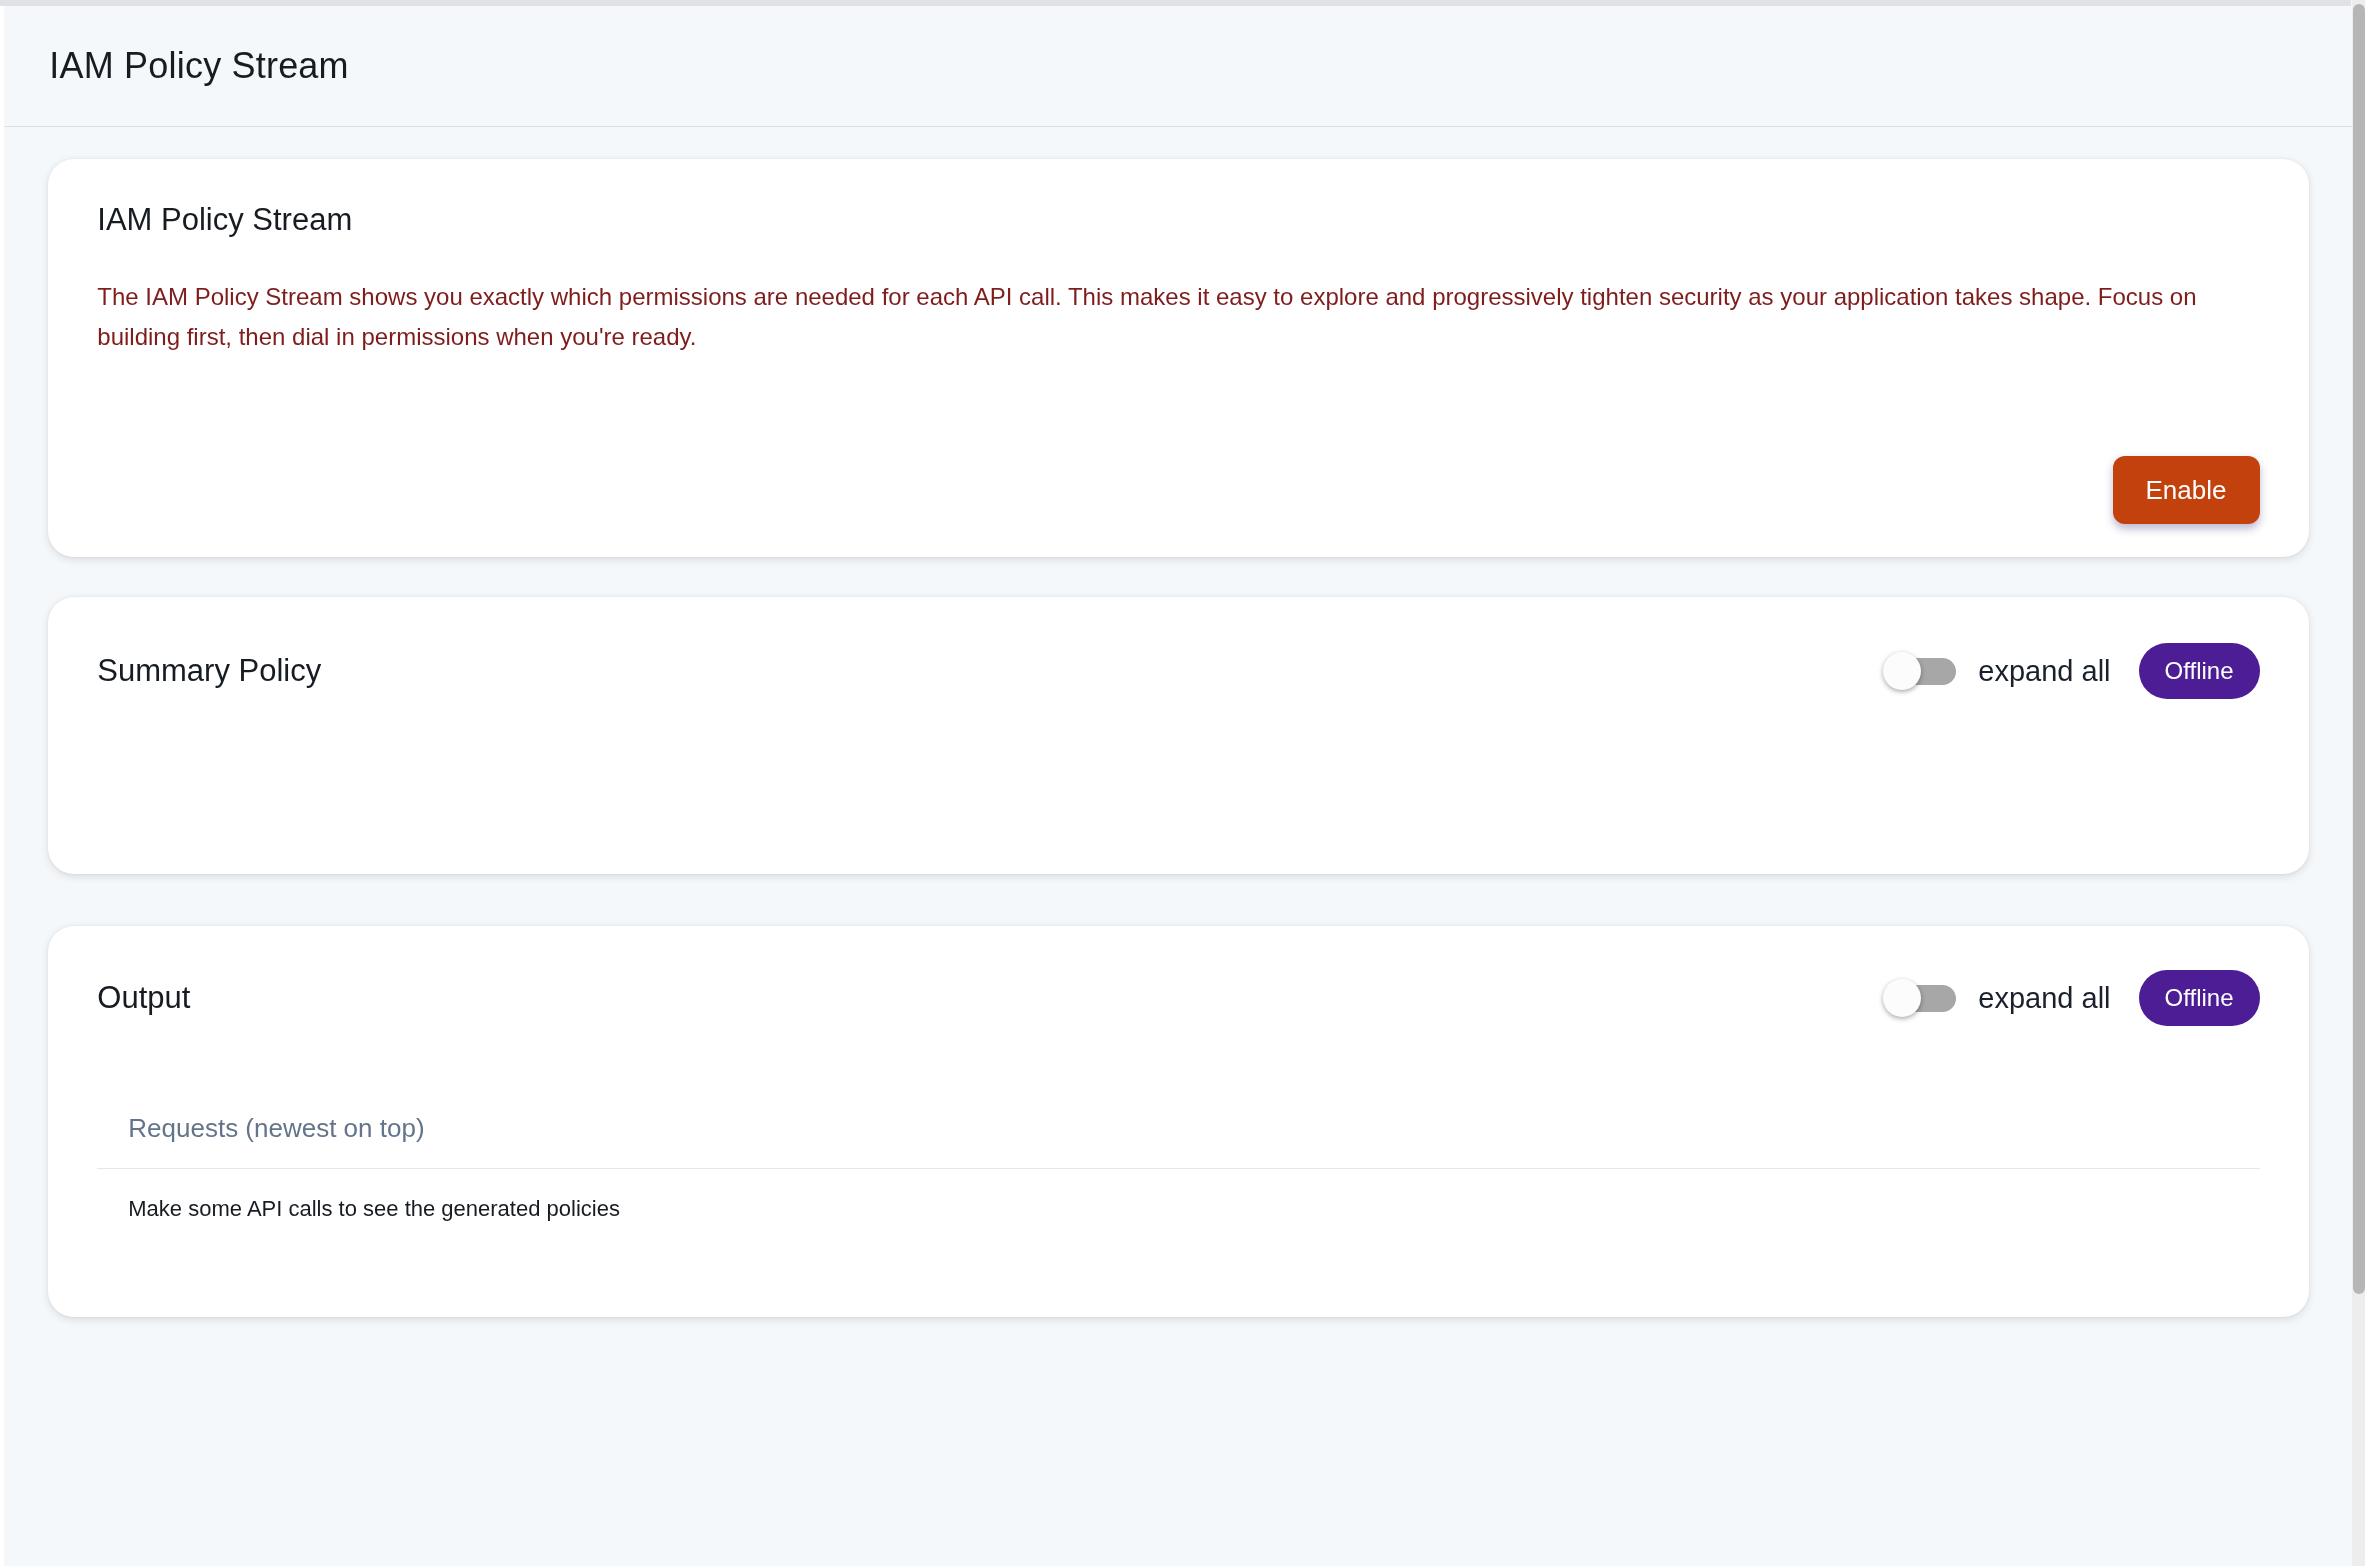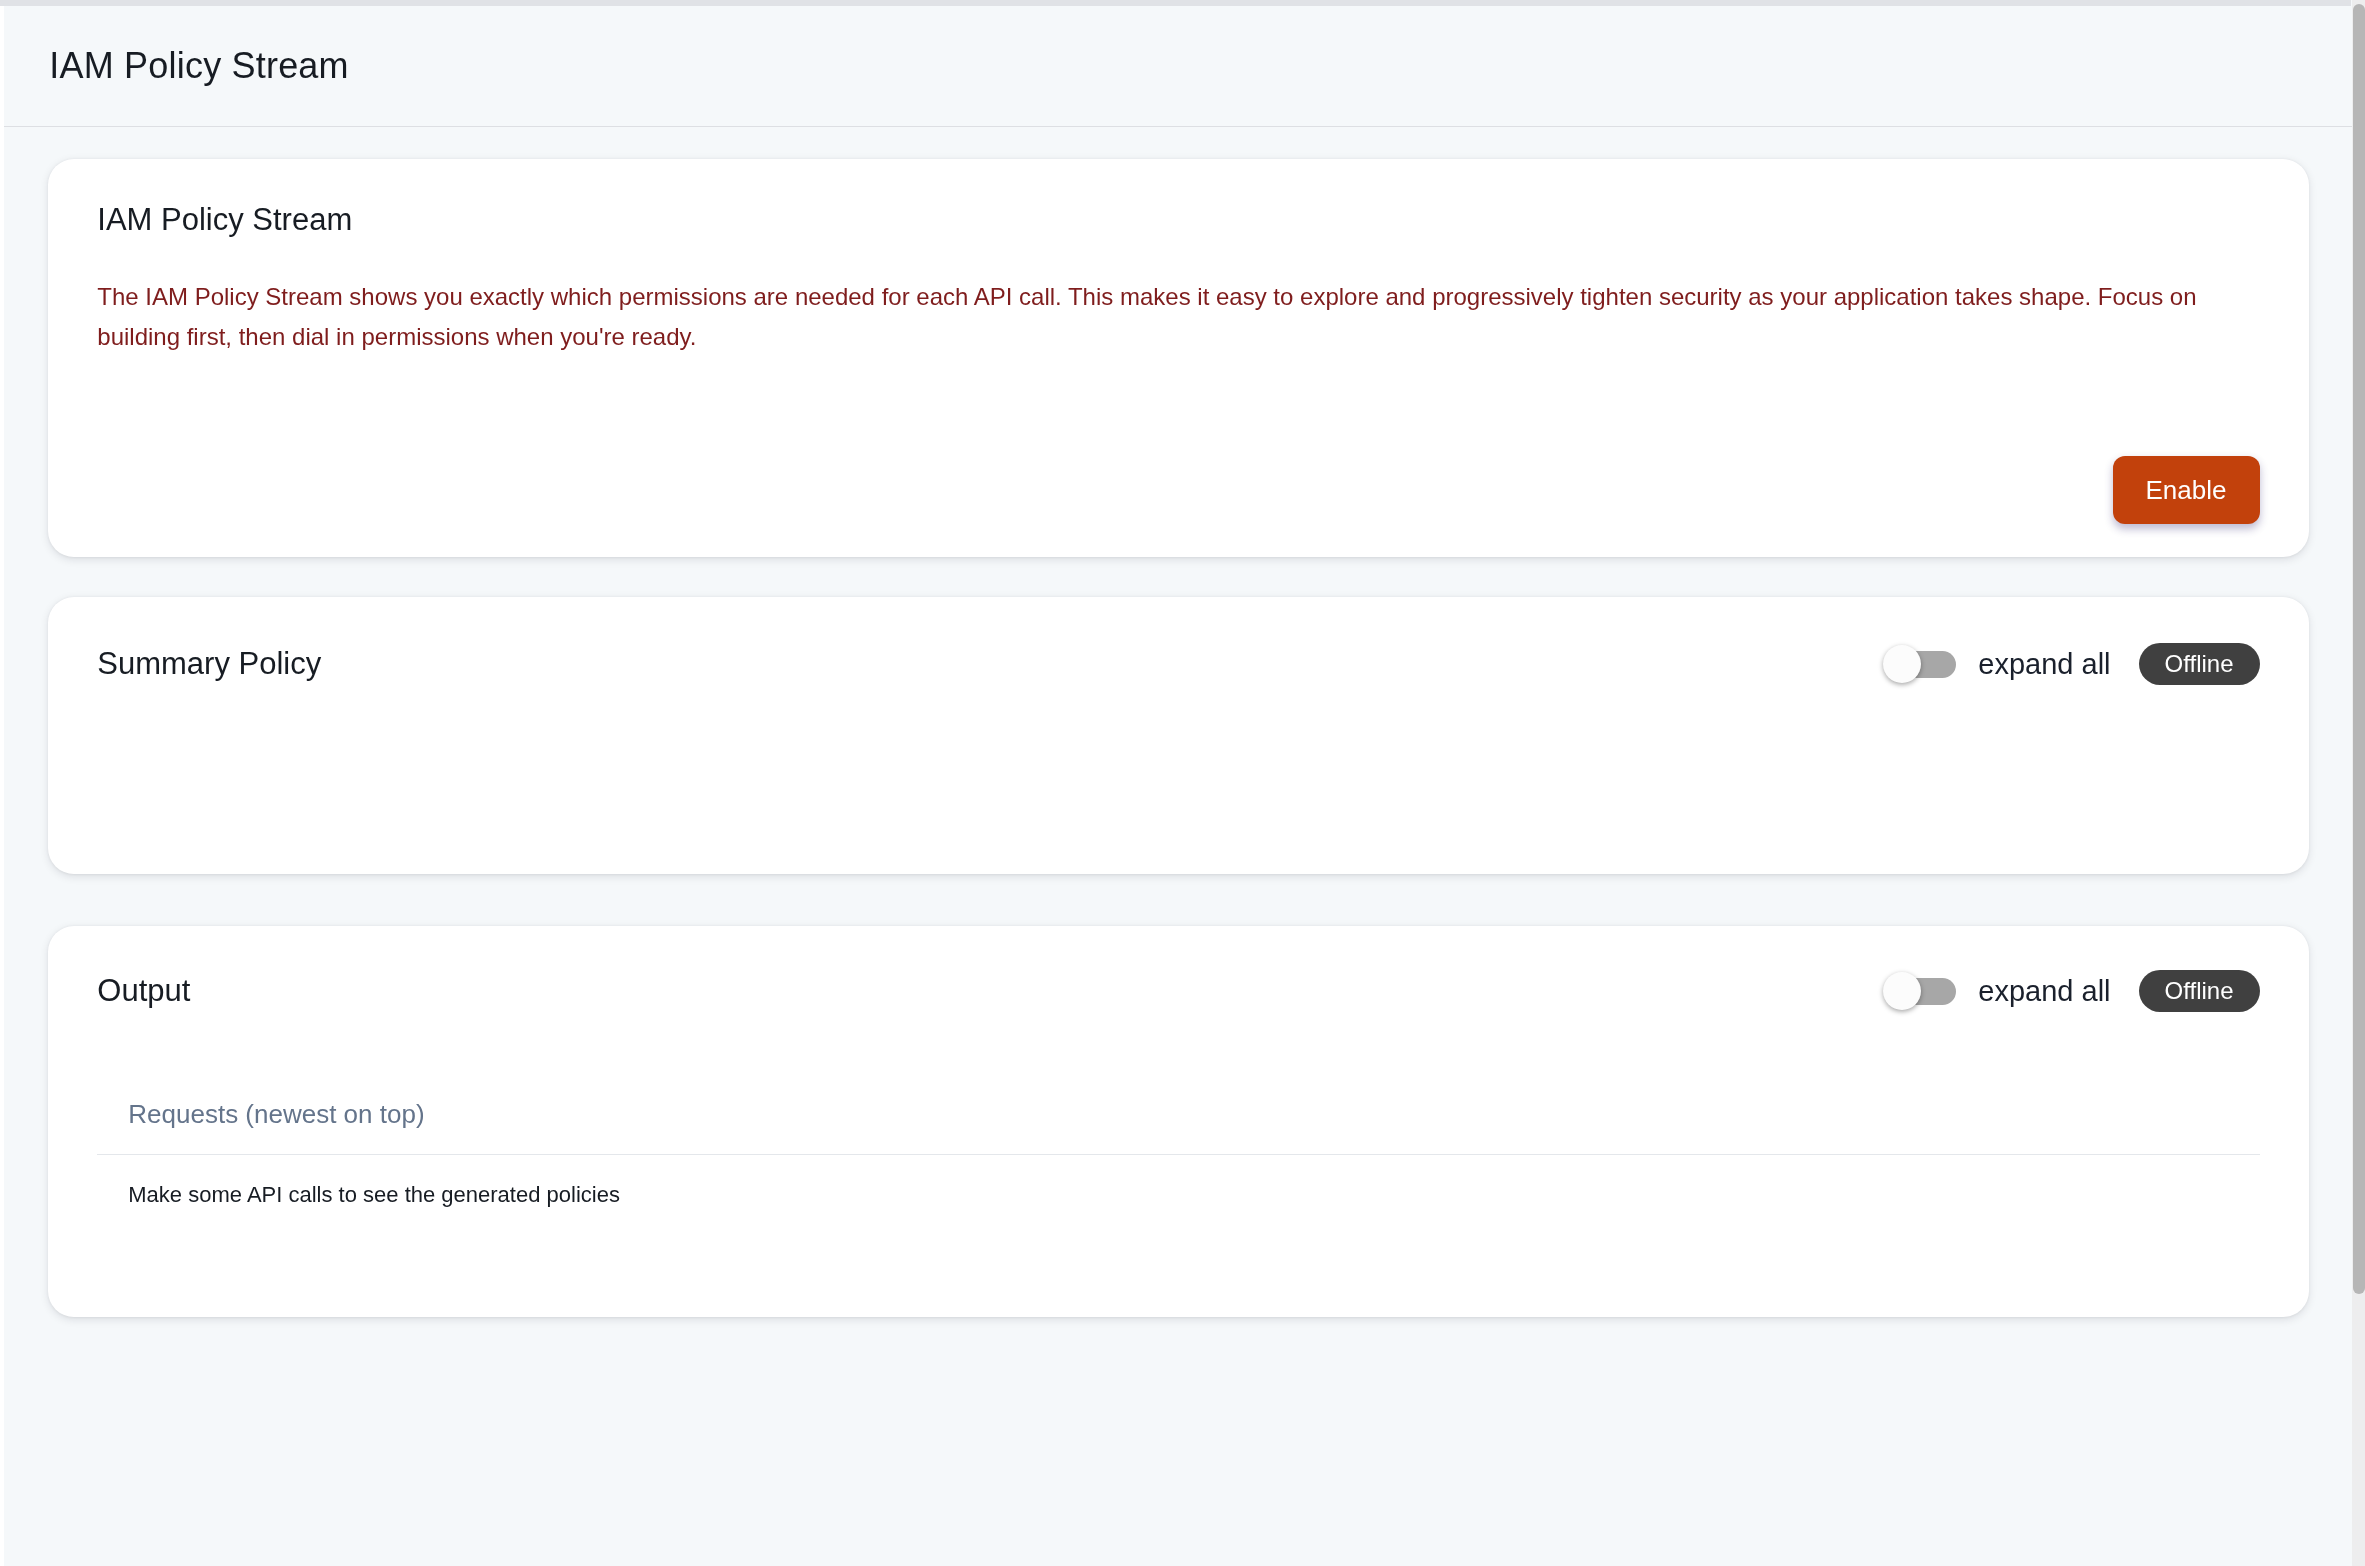--- a/index.html
+++ b/index.html
@@ -129,25 +129,25 @@
     box-shadow: 0 1.7px 5.1px rgba(0,0,0,0.35);
   }
   .expand-label {
     margin-left: 22px;
     font-size: 29px;
     color: #1a202c;
     flex: none;
   }
   .status-badge {
     margin-left: 28px;
-    min-width: 115px; height: 42px;
+    min-width: 115px; height: 56px;
     padding: 0 26px;
     box-sizing: border-box;
     border-radius: 28px;
-    background: #404040;
+    background: #4c1d95;
     color: #ffffff;
     font-size: 24px;
     display: flex; align-items: center; justify-content: center;
     flex: none;
   }
   .requests-heading {
     margin: 87px 0 0 31px;
     font-size: 26px;
     font-weight: 400;
     color: #64748b;

